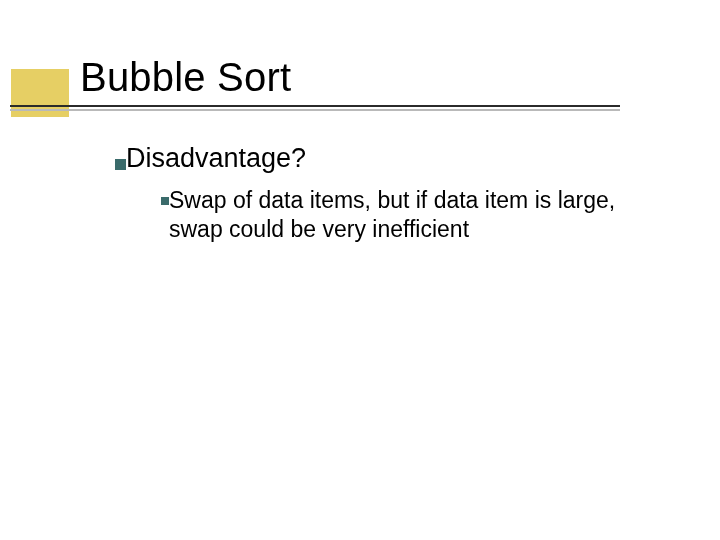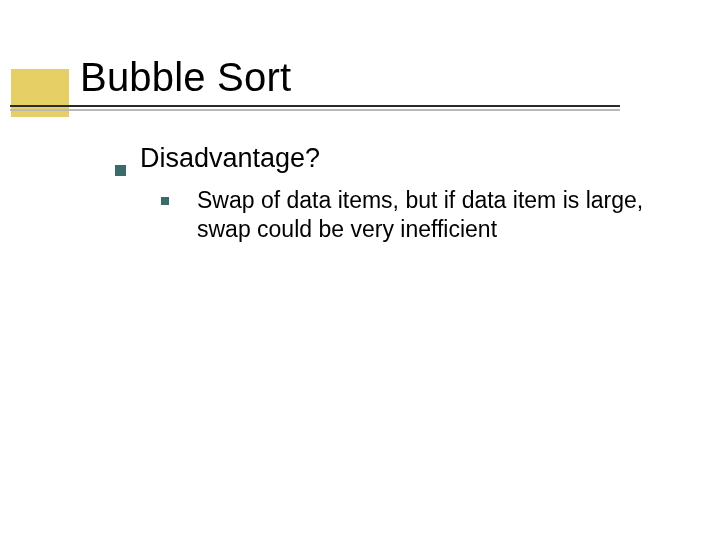--- a/index.html
+++ b/index.html
@@ -56,34 +56,33 @@
     position: absolute;
     top: 142px;
     left: 115px;
     right: 40px;
   }
   .lvl1 {
     margin: 0 0 10px 0;
   }
   .lvl1-row {
     display: flex;
-    align-items: flex-end;
-    gap: 14px;
+    align-items: center;
   }
   .lvl1-text {
     font-size: 27px;
     line-height: 1.25;
   }
   .lvl2 {
     margin: 10px 0 22px 46px;
   }
   .lvl2-row {
     display: flex;
     align-items: flex-start;
-    gap: 28px;
+    gap: 0;
   }
   .lvl2-text {
     font-size: 23px;
     line-height: 1.28;
     max-width: 490px;
   }
   .bullet-lg {
     flex: 0 0 auto;
     width: 11px;
     height: 11px;

